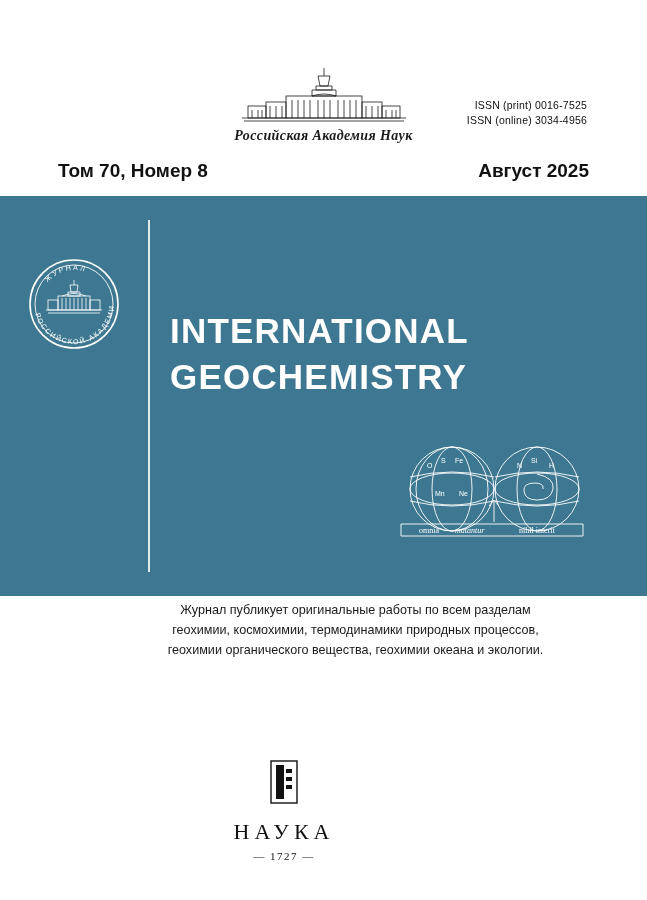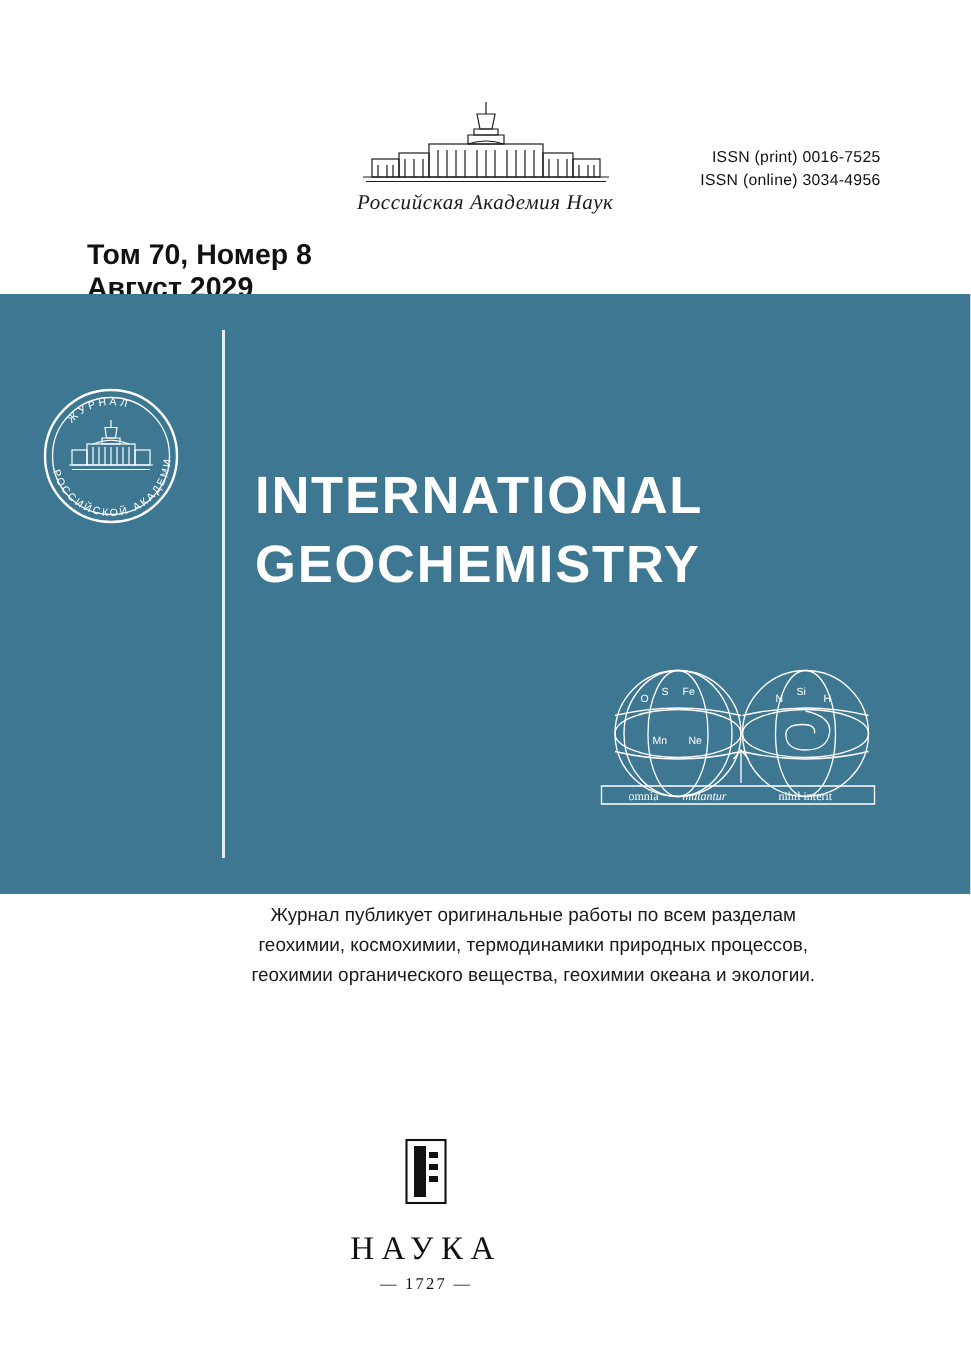--- a/index.html
+++ b/index.html
@@ -46,35 +46,35 @@
     text-align: center;
   }
   .academy-emblem svg { display: block; margin: 0 auto; }
   .academy-caption {
     font-family: "Liberation Serif", serif;
     font-style: italic;
     font-size: 14px;
     color: #1b1b1b;
     margin-top: 2px;
     letter-spacing: 0.4px;
+    font-weight: bold;
   }
 
   
   .volume-row {
     position: absolute;
     top: 160px;
     left: 58px;
     right: 58px;
     display: flex;
     justify-content: space-between;
     align-items: baseline;
     font-size: 19px;
     font-weight: bold;
     color: #111;
-    flex-direction: column;
   }
 
   
   .teal-panel {
     position: absolute;
     top: 196px;
     left: 0;
     width: 647px;
     height: 400px;
     background: #3d7791;
@@ -204,21 +204,21 @@
           <path d="M18 52 L182 52"></path>
           <path d="M20 55 L180 55"></path>
         </g>
       </svg>
     </span>
     <div class="academy-caption">Российская Академия Наук</div>
   </div>
 
   <div class="volume-row">
     <div>Том 70, Номер 8</div>
-    <div>Август 2029</div>
+    <div>Август 2025</div>
   </div>
 
   <div class="teal-panel">
     <div class="teal-divider"></div>
 
     <div class="seal">
       <svg width="104" height="104" viewBox="0 0 104 104" aria-hidden="true">
         <defs>
           <path id="arcTop" d="M 18,52 A 34,34 0 0 1 86,52"></path>
           <path id="arcBot" d="M 12,52 A 40,40 0 0 0 92,52"></path>

